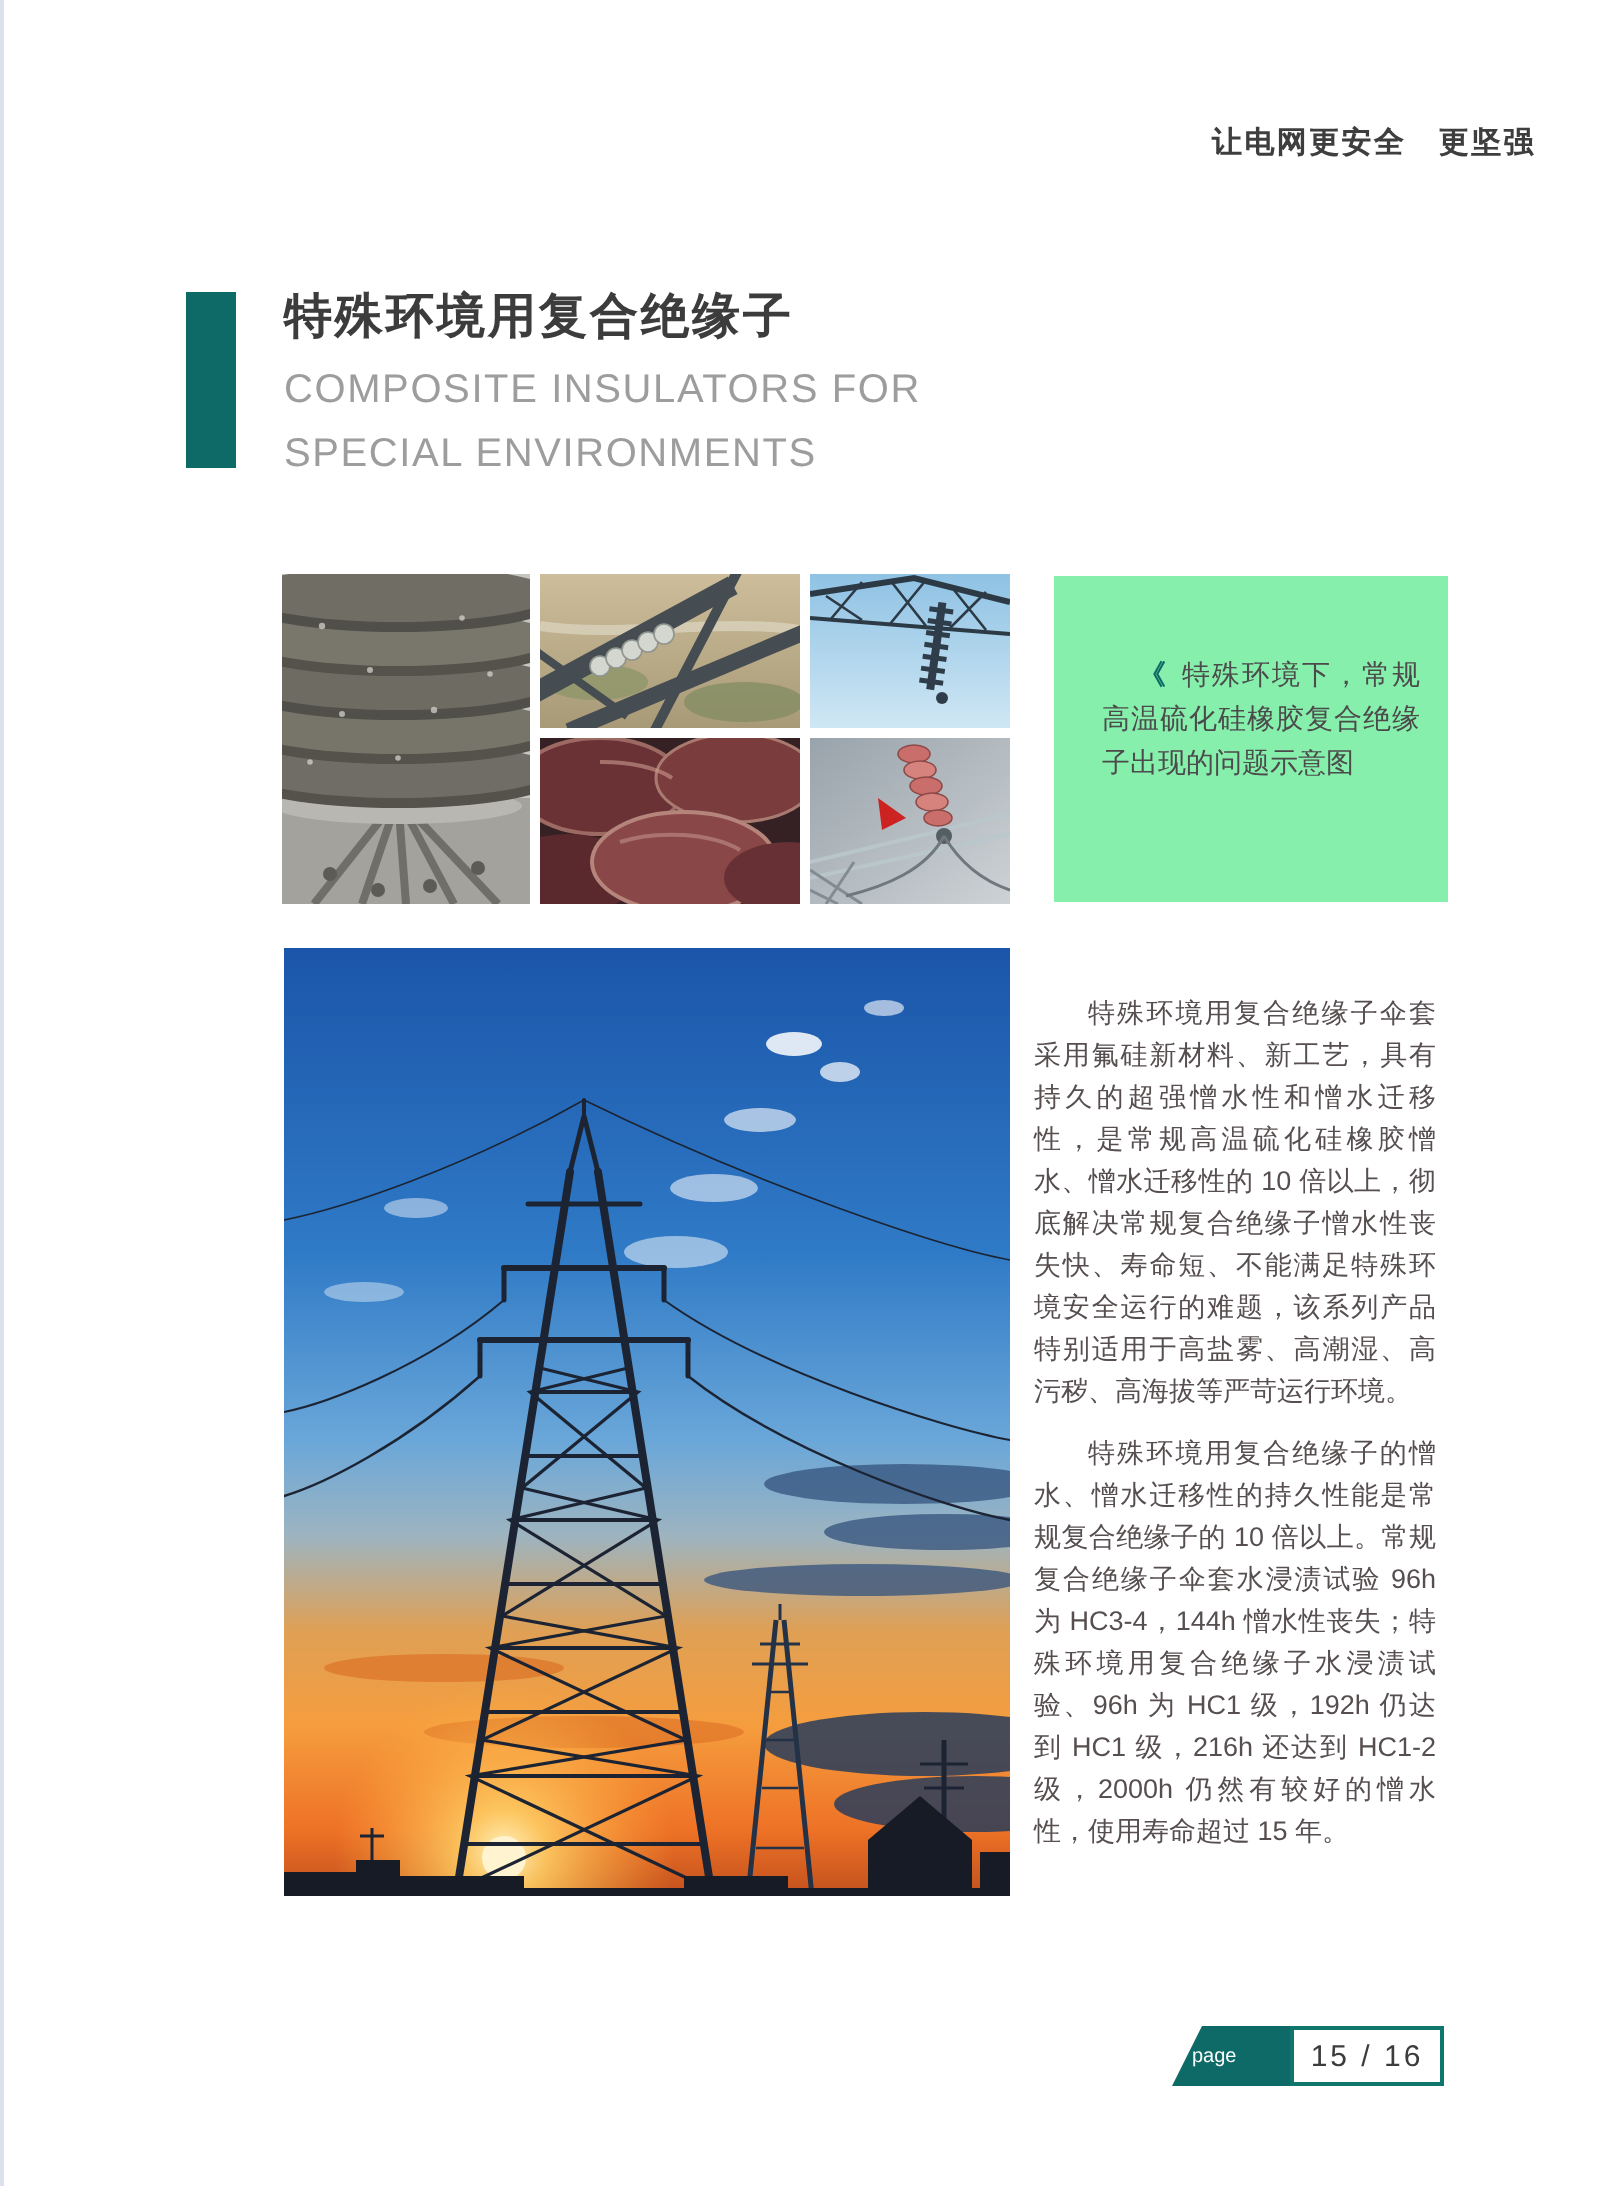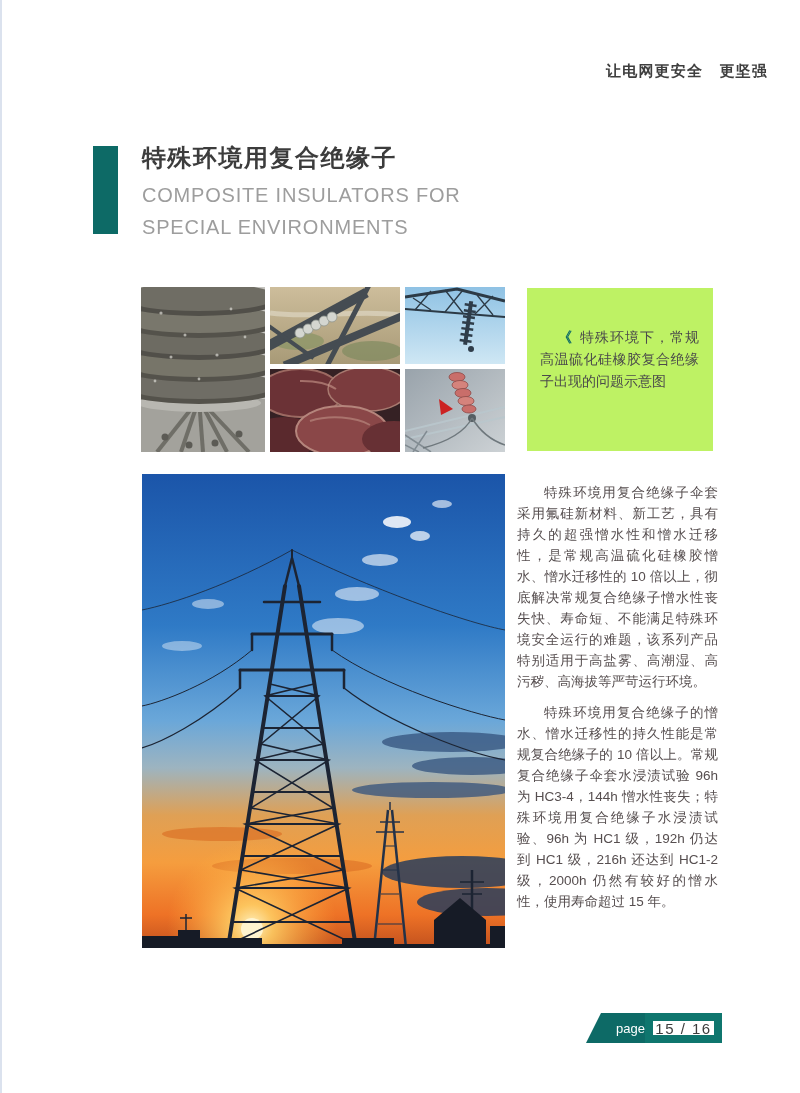--- a/index.html
+++ b/index.html
@@ -20,34 +20,34 @@
 
   .photo{position:absolute;overflow:hidden;}
   .photo svg{display:block;width:100%;height:100%;}
   #ph-a{left:141px;top:287px;width:124px;height:165px;}
   #ph-b{left:270px;top:287px;width:130px;height:77px;}
   #ph-c{left:405px;top:287px;width:100px;height:77px;}
   #ph-d{left:270px;top:369px;width:130px;height:83px;}
   #ph-e{left:405px;top:369px;width:100px;height:83px;}
   #ph-main{left:142px;top:474px;width:363px;height:474px;}
 
-  .caption-box{position:absolute;left:527px;top:288px;width:186px;height:163px;background:#bef264;}
+  .caption-box{position:absolute;left:527px;top:288px;width:186px;height:163px;background:#86efac;padding-left:11px;}
   .caption-text{margin:38px 14px 0 13px;font-size:14px;line-height:22px;color:#4b4b4b;
     text-indent:18px;text-align:justify;}
   .caption-marker{color:#0d6a66;font-weight:bold;margin-right:7px;}
 
-  .body-col{position:absolute;left:517px;top:482px;width:201px;font-size:13.5px;
+  .body-col{position:absolute;left:517px;top:496px;width:201px;font-size:13.5px;
     line-height:21px;color:#564e4f;text-align:justify;}
   .body-col p{margin:0 0 10px 0;text-indent:2em;}
 
   .footer{position:absolute;left:586px;top:1013px;height:30px;display:flex;}
-  .footer-flag{width:59px;height:30px;background:#0d6a66;color:#ffffff;font-size:13px;
-    display:flex;align-items:center;justify-content:flex-end;padding-left:10px;box-sizing:border-box;
+  .footer-flag{width:59px;height:30px;background:#0d6a66;color:#ffffff;font-size:10px;
+    display:flex;align-items:center;justify-content:flex-start;padding-left:10px;box-sizing:border-box;
     clip-path:polygon(15px 0,100% 0,100% 100%,0 100%);}
-  .footer-num{width:77px;height:30px;background:#ffffff;border:8px solid #0f766e;box-sizing:border-box;
+  .footer-num{width:77px;height:30px;background:#ffffff;border:2px solid #0f766e;box-sizing:border-box;
     color:#3c3c3c;font-size:15px;letter-spacing:1.5px;display:flex;align-items:center;justify-content:center;}
 </style>
 </head>
 <body>
 
 <div class="edge-line"></div>
 
 <div class="slogan">让电网更安全　更坚强</div>
 
 <div class="title-bar"></div>

